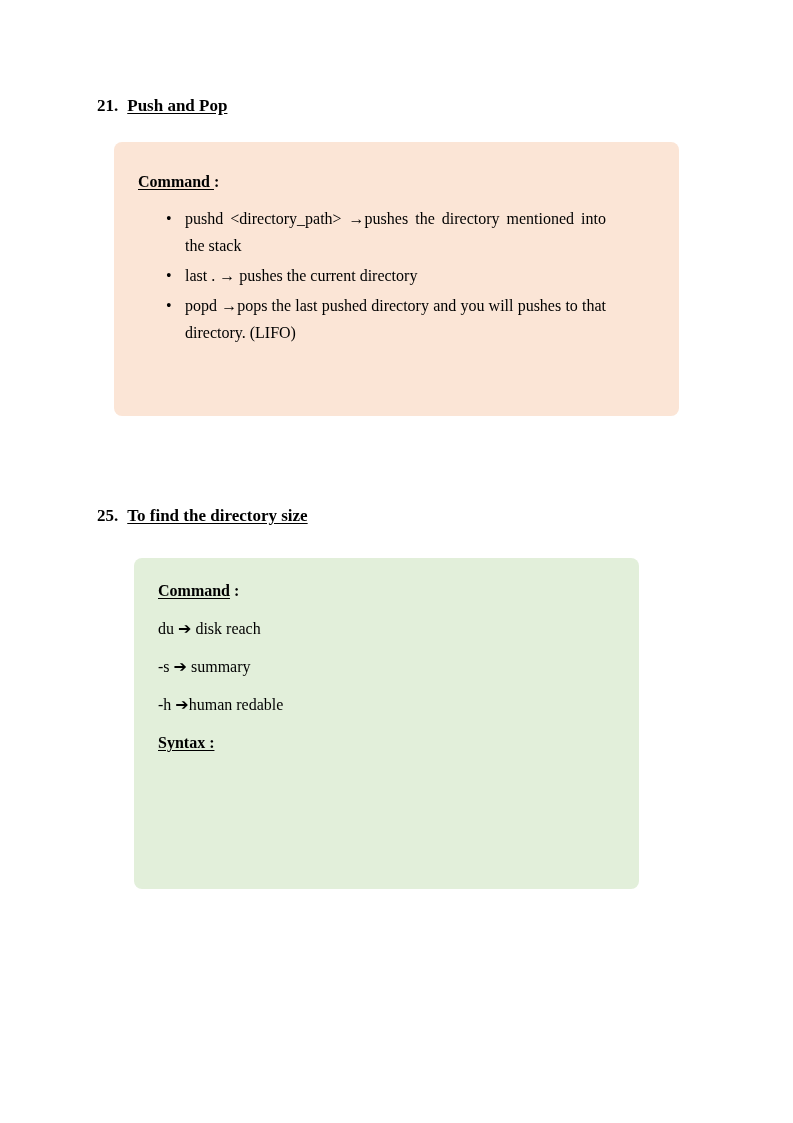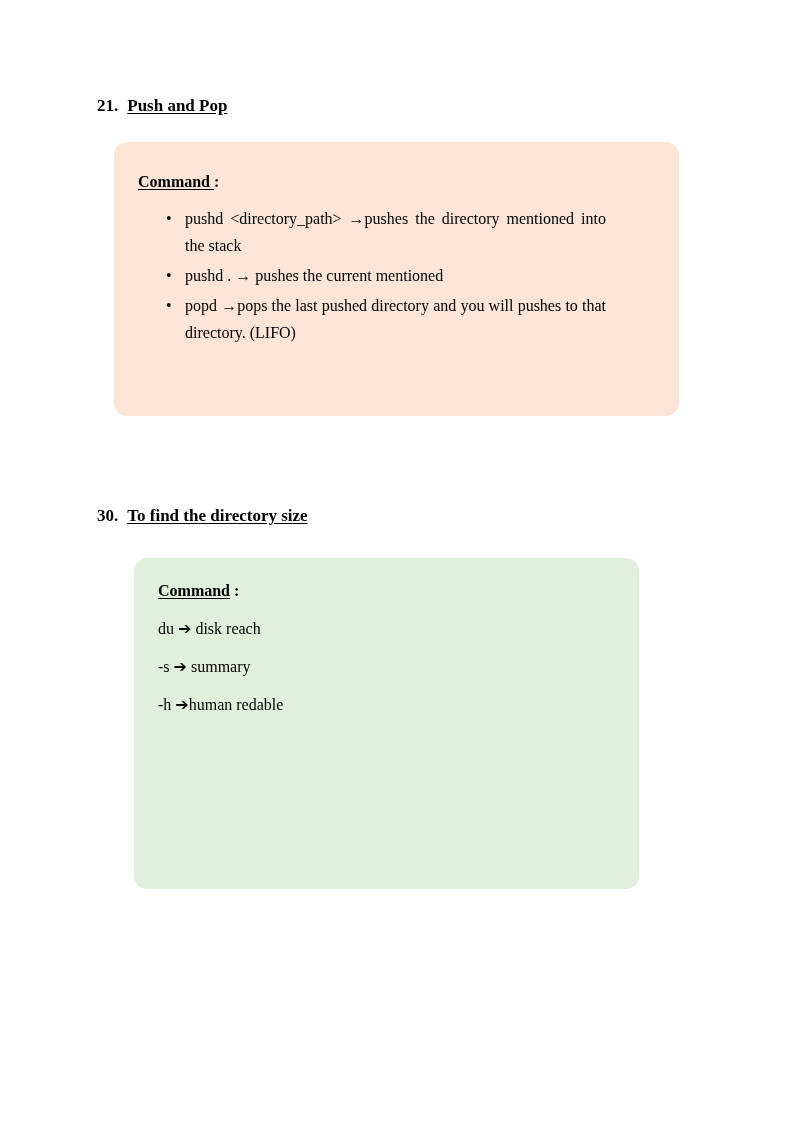--- a/index.html
+++ b/index.html
@@ -25,21 +25,21 @@
     white-space: nowrap;
   }
   .heading .num { margin-right: 9px; }
   .u {
     text-decoration: underline;
     text-underline-offset: 2px;
   }
   .box {
     position: absolute;
     box-sizing: border-box;
-    border-radius: 13px;
+    border-radius: 8px;
   }
   #box-push-pop {
     left: 114px;
     top: 142px;
     width: 565px;
     height: 274px;
     background: #FBE5D6;
     padding: 28px 30px 0 24px;
   }
   #box-dir-size {
@@ -97,35 +97,38 @@
     <p class="cmd-label">
       <span class="u">Command </span><span>:</span>
     </p>
     <ul class="bullet-list">
       <li>
         <span class="bullet">•</span>
         <span>pushd &lt;directory_path&gt; →pushes the directory mentioned into the stack</span>
       </li>
       <li>
         <span class="bullet">•</span>
-        <span>pushd . → pushes the current mentioned</span>
+        <span>last . → pushes the current directory</span>
       </li>
       <li>
         <span class="bullet">•</span>
         <span>popd →pops the last pushed directory and you will pushes to that directory. (LIFO)</span>
       </li>
     </ul>
   </div>
 
   <h2 class="heading" style="left:97px; top:504px;">
-    <span class="num">30.</span><span class="u">To find the directory size</span>
+    <span class="num">25.</span><span class="u">To find the directory size</span>
   </h2>
 
   <div class="box" id="box-dir-size">
     <p class="gline bold">
       <span class="u">Command</span><span> :</span>
     </p>
     <p class="gline">du ➔ disk reach</p>
     <p class="gline">-s ➔ summary</p>
     <p class="gline">-h ➔human redable</p>
+    <p class="gline bold">
+      <span class="u">Syntax :</span>
+    </p>
   </div>
 
 </div>
 
 </body></html>

